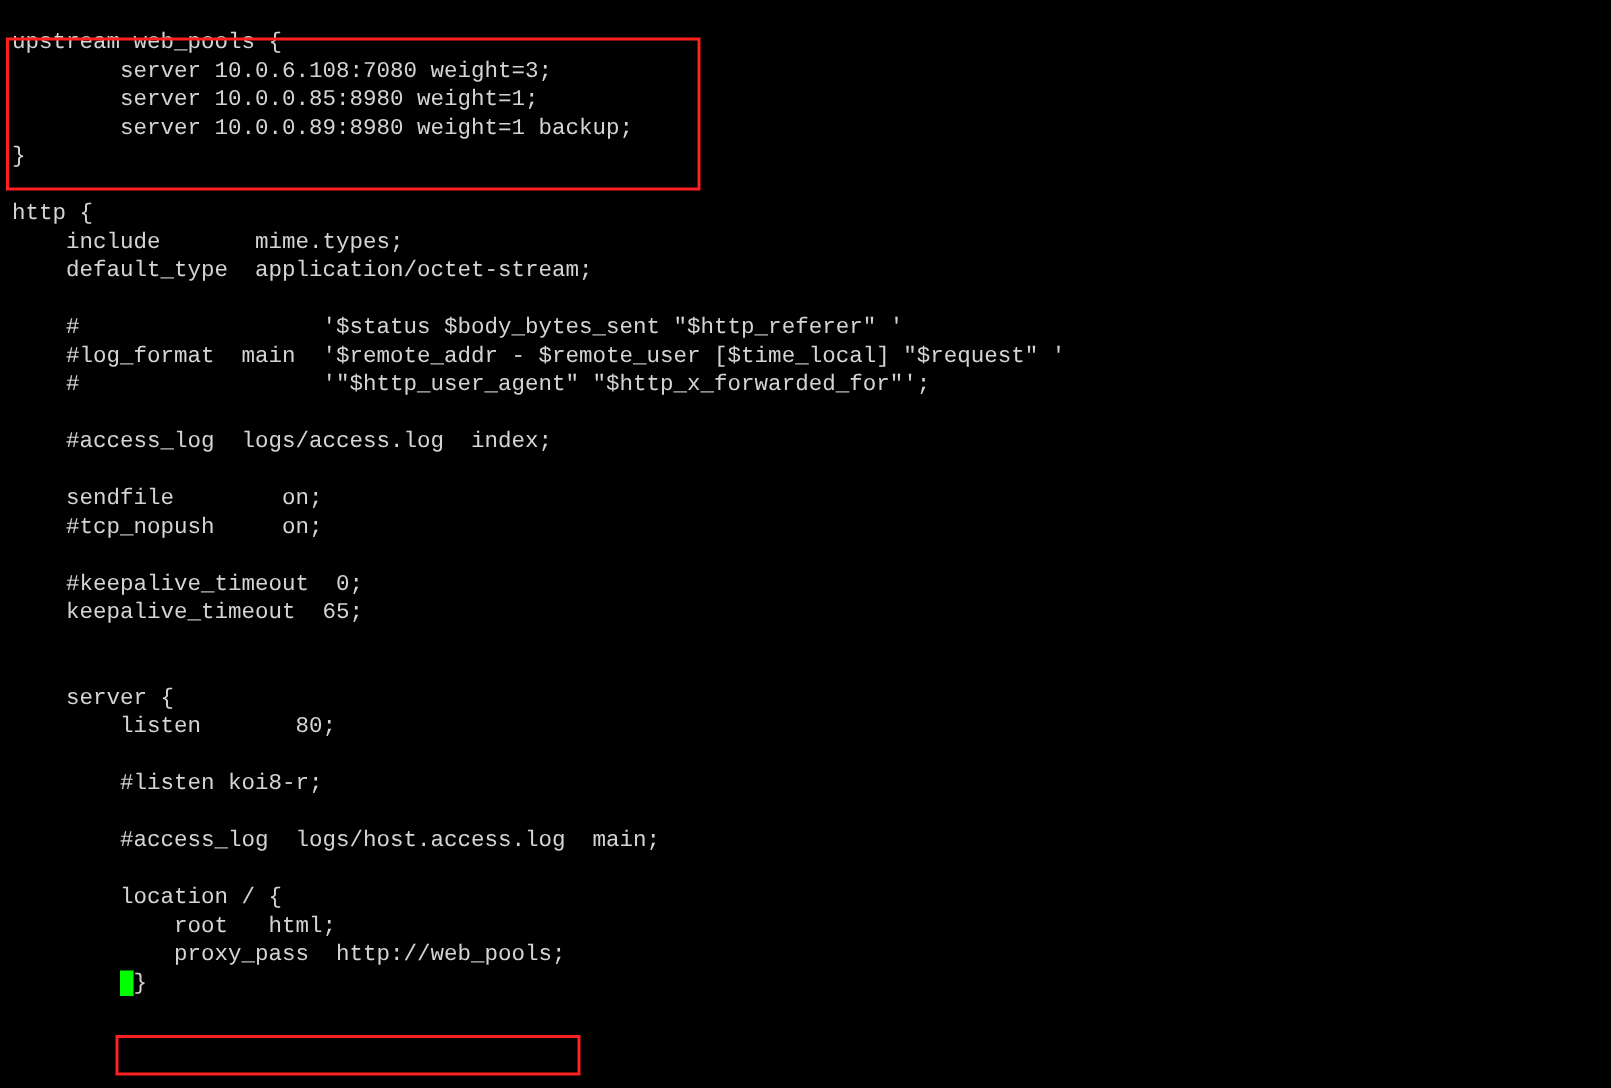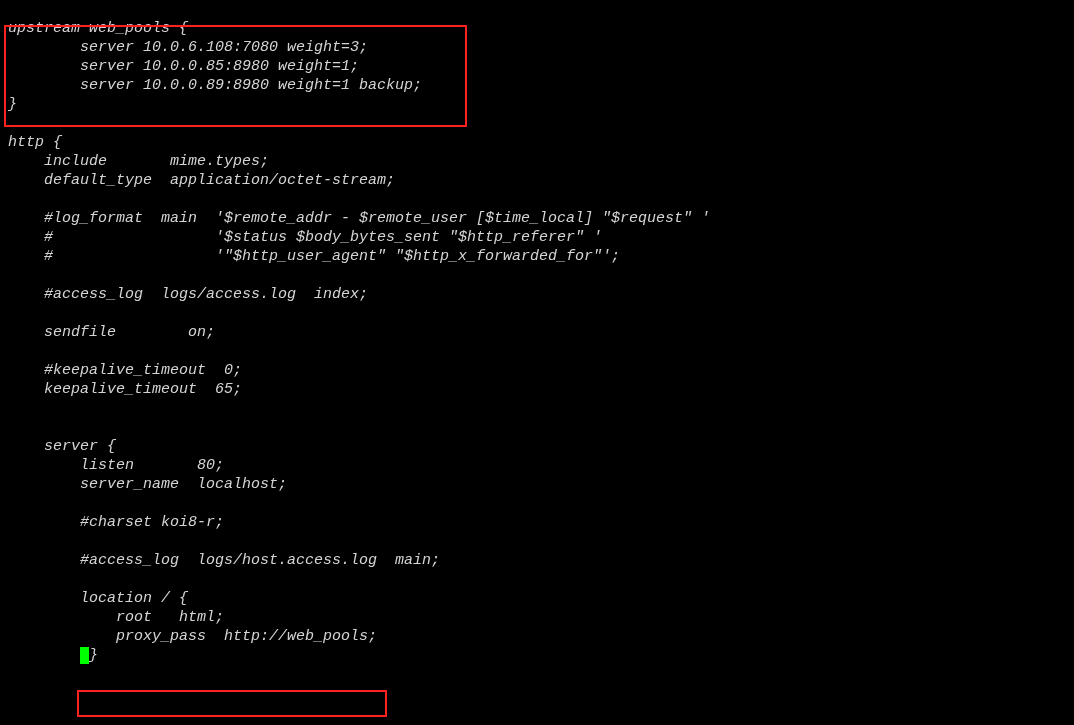--- a/index.html
+++ b/index.html
@@ -16,21 +16,20 @@
     line-height: 19px;
     color: #d4d4d4;
     position: relative;
   }
   .terminal {
     position: absolute;
     top: 0;
     left: 0;
     width: 900px;
     height: 725px;
-    font-style: italic;
   }
   .line {
     white-space: pre;
     height: 19px;
     padding-left: 8px;
   }
   .highlight-box {
     position: absolute;
     border: 2px solid #ff2020;
     box-sizing: border-box;
@@ -64,37 +63,37 @@
   <div class="line">upstream web_pools {</div>
   <div class="line">        server 10.0.6.108:7080 weight=3;</div>
   <div class="line">        server 10.0.0.85:8980 weight=1;</div>
   <div class="line">        server 10.0.0.89:8980 weight=1 backup;</div>
   <div class="line">}</div>
   <div class="line"></div>
   <div class="line">http {</div>
   <div class="line">    include       mime.types;</div>
   <div class="line">    default_type  application/octet-stream;</div>
   <div class="line"></div>
+  <div class="line">    #                  '$status $body_bytes_sent "$http_referer" '</div>
   <div class="line">    #log_format  main  '$remote_addr - $remote_user [$time_local] "$request" '</div>
-  <div class="line">    #                  '$status $body_bytes_sent "$http_referer" '</div>
   <div class="line">    #                  '"$http_user_agent" "$http_x_forwarded_for"';</div>
   <div class="line"></div>
   <div class="line">    #access_log  logs/access.log  index;</div>
   <div class="line"></div>
   <div class="line">    sendfile        on;</div>
+  <div class="line">    #tcp_nopush     on;</div>
   <div class="line"></div>
   <div class="line">    #keepalive_timeout  0;</div>
   <div class="line">    keepalive_timeout  65;</div>
   <div class="line"></div>
   <div class="line"></div>
   <div class="line">    server {</div>
   <div class="line">        listen       80;</div>
-  <div class="line">        server_name  localhost;</div>
   <div class="line"></div>
-  <div class="line">        #charset koi8-r;</div>
+  <div class="line">        #listen koi8-r;</div>
   <div class="line"></div>
   <div class="line">        #access_log  logs/host.access.log  main;</div>
   <div class="line"></div>
   <div class="line">        location / {</div>
   <div class="line">            root   html;</div>
   <div class="line">            proxy_pass  http://web_pools;</div>
   <div class="line"><span>        </span><span class="cursor"></span><span>}</span></div>
 </div>
 
 <div class="highlight-box box1"></div>

